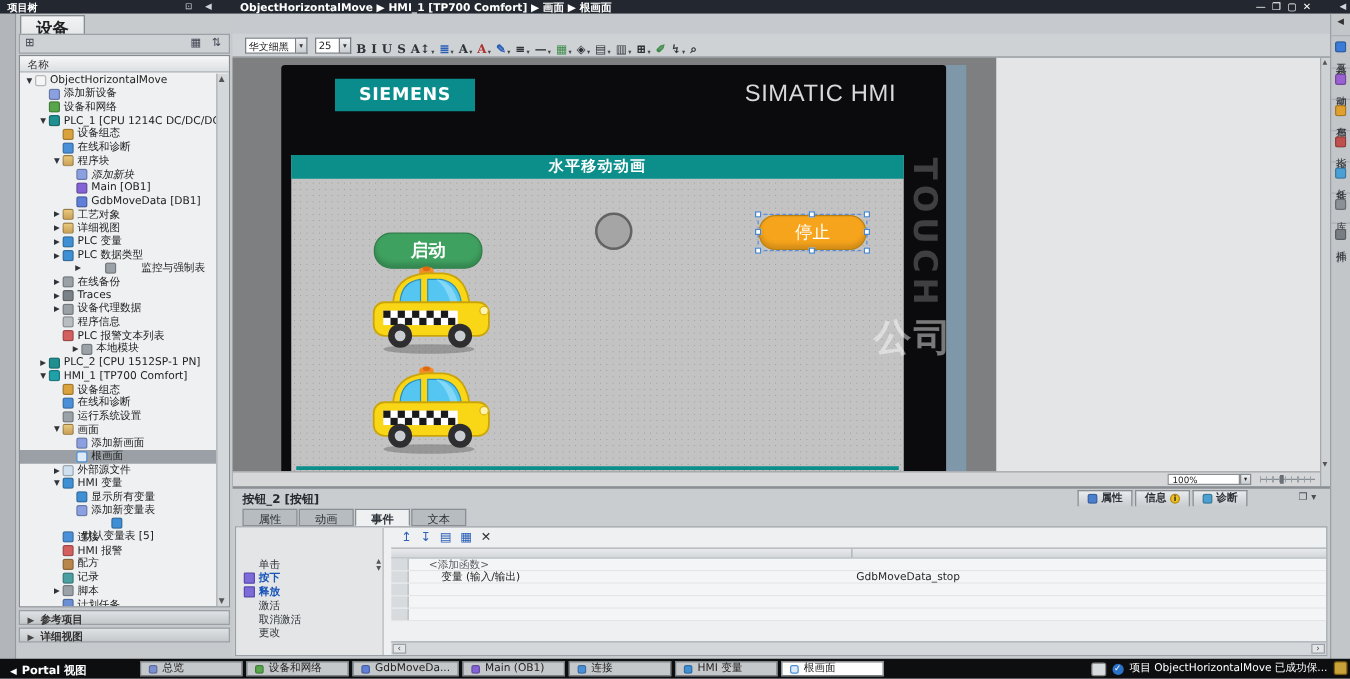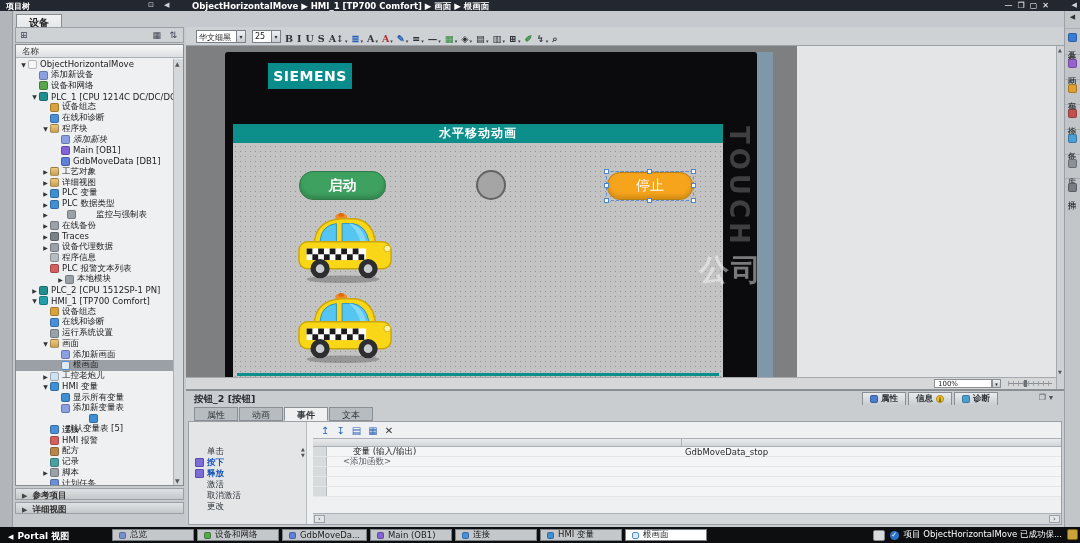--- a/index.html
+++ b/index.html
@@ -14,21 +14,21 @@
   .crumb{position:absolute;left:192px;top:1px;font-size:8.5px;font-weight:bold;white-space:nowrap;}
   .winctl{position:absolute;right:26px;top:1px;font-size:8px;letter-spacing:5px;}
   .rp-collapse{position:absolute;right:3px;top:1px;font-size:7px;color:#cfd4da;}
 
   
   .leftstrip{position:absolute;left:0;top:11px;width:13px;height:516px;background:#b2b6ba;border-right:1px solid #94989c;}
 
   
   .lpanel{position:absolute;left:13px;top:11px;width:173px;height:516px;background:#c6cacd;}
   .lp-tab{display:inline-block;margin:1px 0 0 3px;padding:1px 12px 2px;background:linear-gradient(#f2f3f4,#dfe2e4);
-          border:1px solid #878c91;border-bottom:none;font-size:10px;font-weight:bold;}
+          border:1px solid #878c91;border-bottom:none;font-size:13px;font-weight:bold;}
   .lp-toolbar{position:absolute;left:2px;top:16px;right:2px;height:16px;background:#ced2d5;border:1px solid #9aa0a5;}
   .lp-tbico{position:absolute;top:2px;font-size:9px;color:#445;}
   .lp-body{position:absolute;left:2px;top:33px;right:2px;bottom:41px;background:#eef0f1;border:1px solid #878c91;overflow:hidden;}
   .lp-colhead{height:13px;background:linear-gradient(#f6f7f8,#dcdfe2);border-bottom:1px solid #aab0b5;
               font-size:8.5px;padding:1px 0 0 6px;color:#333;}
   .tree{position:absolute;left:0;top:14px;right:10px;bottom:0;overflow:hidden;}
   .trow{display:flex;align-items:center;height:10.75px;font-size:8.5px;white-space:nowrap;cursor:default;}
   .trow.sel{background:#9aa0a5;}
   .exp{width:9px;font-size:6px;color:#30343a;flex:none;text-align:center;}
   .ico{display:inline-block;width:9px;height:9px;border-radius:2px;margin-right:3px;flex:none;border:1px solid rgba(0,0,0,.25);}
@@ -96,34 +96,34 @@
   .canvas-bottom{position:absolute;left:0;right:8px;bottom:0;height:12px;background:#d5d7d9;border-top:1px solid #a5a9ad;}
   .zoomsel{position:absolute;left:748px;top:1px;width:58px;height:9px;background:#fff;border:1px solid #8a8f94;font-size:7px;padding-left:3px;line-height:8px;}
   .zoomsel-btn{position:absolute;left:806px;top:1px;width:9px;height:9px;background:linear-gradient(#eef0f2,#c9cdd1);border:1px solid #8a8f94;font-size:5px;text-align:center;line-height:8px;}
   .zoomslider{position:absolute;left:822px;top:5px;width:44px;height:1px;background:#8a8f94;}
   .zoomslider:before{content:"";position:absolute;left:0;top:-2px;width:100%;height:5px;
      background:repeating-linear-gradient(90deg,#9aa0a5 0 1px,transparent 1px 5px);}
   .zoomthumb{position:absolute;left:16px;top:-3px;width:3px;height:7px;background:#6a7population0f75;background:#6a7075;}
 
   
   .device{position:absolute;left:39px;top:6px;width:532px;height:329px;background:#0b0b0d;border-radius:3px;}
-  .siemens{position:absolute;left:43px;top:11px;width:84px;height:26px;background:#0a8c8c;color:#fff;
+  .siemens{position:absolute;left:43px;top:11px;width:112px;height:26px;background:#0a8c8c;color:#fff;
            font-weight:bold;font-size:14px;letter-spacing:.5px;display:flex;align-items:center;justify-content:center;}
   .simatic{position:absolute;right:40px;top:13px;color:#d9d9d9;font-size:19px;letter-spacing:.5px;font-family:"Liberation Sans",sans-serif;}
   .touch{position:absolute;left:499px;top:74px;height:178px;color:#3f3f41;font-size:26px;font-weight:bold;
          writing-mode:vertical-rl;letter-spacing:4px;}
   .wm-company{position:absolute;left:474px;top:198px;font-size:30px;font-weight:bold;color:rgba(255,255,255,.45);letter-spacing:2px;white-space:nowrap;}
   .edgeblue{position:absolute;left:571px;top:6px;width:16px;height:329px;background:#7e97a9;}
 
   
   .screen{position:absolute;left:8px;top:72px;width:490px;height:253px;background:#c3c3c3;
           background-image:radial-gradient(#949494 .6px,transparent .7px);background-size:5px 5px;}
   .scr-header{position:absolute;left:0;top:0;right:0;height:19px;background:#0c8f8a;color:#fff;
               font-size:12px;font-weight:bold;text-align:center;line-height:19px;letter-spacing:1px;}
-  .btn-start{position:absolute;left:66px;top:47px;width:87px;height:29px;border-radius:14px;background:#3fa160;
+  .btn-start{position:absolute;left:66px;top:62px;width:87px;height:29px;border-radius:14px;background:#3fa160;
              border:1px solid #2e7d49;color:#fff;font-size:14px;font-weight:bold;display:flex;align-items:center;justify-content:center;
              box-shadow:inset 0 -3px 4px rgba(0,0,0,.18);}
   .indicator{position:absolute;left:243px;top:46px;width:30px;height:30px;border-radius:50%;background:#a5a5a5;border:2px solid #636365;}
   .sel-wrap{position:absolute;left:374px;top:48px;width:86px;height:28px;outline:1px dashed #5b8dd9;}
   .btn-stop{width:100%;height:100%;border-radius:13px;background:#f6a41c;border:1px solid #b97f10;color:#fff;
             font-size:14px;font-weight:normal;display:flex;align-items:center;justify-content:center;
             box-shadow:inset 0 -3px 4px rgba(0,0,0,.15);}
   .hdl{position:absolute;width:5px;height:5px;background:#fff;border:1px solid #4a86c8;}
   .scr-bottomline{position:absolute;left:4px;right:4px;bottom:1px;height:3px;background:#0c8f8a;}
   .taxi{position:absolute;width:106px;height:72px;}
@@ -274,21 +274,21 @@
           <div class="trow" style="padding-left: 25px;">
             <span class="exp">▶</span>
             <span class="ico" data-icon="tags"></span>
             <span>PLC 变量</span>
           </div>
           <div class="trow" style="padding-left: 25px;">
             <span class="exp">▶</span>
             <span class="ico" data-icon="datatype"></span>
             <span>PLC 数据类型</span>
           </div>
-          <div class="trow" style="padding-left: 25px; gap: 17px;">
+          <div class="trow" style="padding-left: 42px; gap: 17px;">
             <span class="exp">▶</span>
             <span class="ico" data-icon="watch-tables"></span>
             <span>监控与强制表</span>
           </div>
           <div class="trow" style="padding-left: 25px;">
             <span class="exp">▶</span>
             <span class="ico" data-icon="backup"></span>
             <span>在线备份</span>
           </div>
           <div class="trow" style="padding-left: 25px;">
@@ -352,21 +352,21 @@
             <span>添加新画面</span>
           </div>
           <div class="trow sel" style="padding-left: 36px;">
             <span class="exp"></span>
             <span class="ico" data-icon="screen"></span>
             <span>根画面</span>
           </div>
           <div class="trow" style="padding-left: 25px;">
             <span class="exp">▶</span>
             <span class="ico" data-icon="screen-mgmt"></span>
-            <span>工控老炮儿</span>
+            <span>外部源文件</span>
           </div>
           <div class="trow" style="padding-left: 25px;">
             <span class="exp">▼</span>
             <span class="ico" data-icon="tags"></span>
             <span>HMI 变量</span>
           </div>
           <div class="trow" style="padding-left: 36px;">
             <span class="exp"></span>
             <span class="ico" data-icon="show-tags"></span>
             <span>显示所有变量</span>
@@ -479,20 +479,21 @@
         </span><span class="tbtn ">
           <b>⌕</b>
         </span></span>
   </div>
 
   <div class="canvas">
     <div class="lightzone"></div>
 
     <div class="device">
       <div class="siemens">SIEMENS</div>
+      <div class="simatic">SIMATIC HMI</div>
       <div class="touch">TOUCH</div>
 
       <div class="screen">
         <div class="scr-header">水平移动动画</div>
         <div class="btn-start">启动</div>
         <div class="indicator"></div>
         <div class="sel-wrap">
           <div class="btn-stop">停止</div>
           <div class="hdl" style="left:-3px;top:-3px"></div>
           <div class="hdl" style="left:40px;top:-3px"></div>
@@ -635,26 +636,26 @@
             <span>↧</span>
             <span>▤</span>
             <span>▦</span>
             <span class="x">✕</span>
           </div>
         <div class="ft-head">
             <span class="colsep"></span>
           </div>
         <div class="ft-row">
           <span class="rowhead"></span>
+          <span class="ft-add">&lt;添加函数&gt;</span>
+        </div>
+        <div class="ft-row">
+          <span class="rowhead"></span>
           <span class="ft-param">变量 (输入/输出)</span>
           <span class="ft-val">GdbMoveData_stop</span>
-        </div>
-        <div class="ft-row">
-          <span class="rowhead"></span>
-          <span class="ft-add">&lt;添加函数&gt;</span>
         </div>
         <div class="ft-row">
             <span class="rowhead"></span>
           </div>
         <div class="ft-row">
             <span class="rowhead"></span>
           </div>
         <div class="ft-row">
             <span class="rowhead"></span>
           </div>

